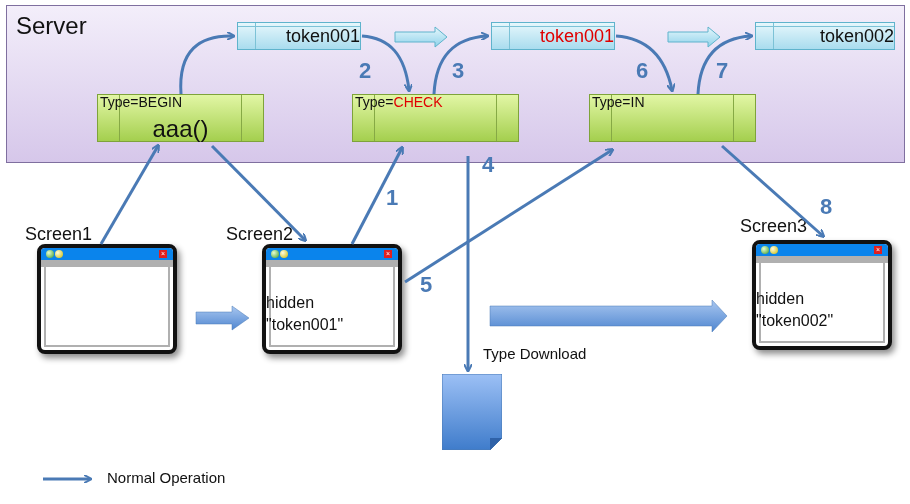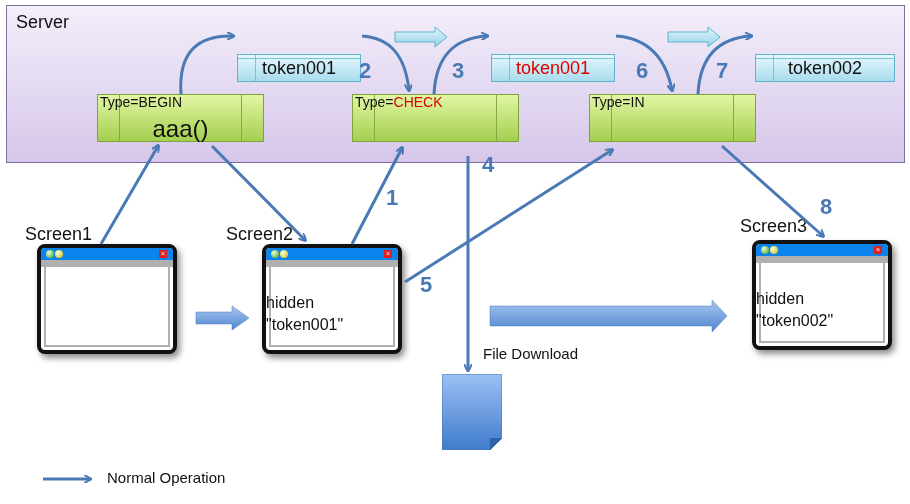--- a/index.html
+++ b/index.html
@@ -1,21 +1,21 @@
 <!DOCTYPE html>
 <html><head>
 <meta charset="utf-8">
 <style>
   html, body { margin:0; padding:0; background:#ffffff; }
   body { width:910px; height:504px; position:relative; overflow:hidden; font-family:"Liberation Sans", "DejaVu Sans", sans-serif; }
   .server { position:absolute; left:6px; top:5px; width:899px; height:158px; border:1px solid #7f6f9f;
             background:linear-gradient(#f3eefa, #d6c7ea); box-sizing:border-box; }
-  .server-label { position:absolute; left:16px; top:12px; font-size:18px; color:#111; }
+  .server-label { position:absolute; left:16px; top:12px; font-size:24px; color:#111; }
   .token { position:absolute; height:28px; border:1px solid #5fb3cc; box-sizing:border-box;
-           background:linear-gradient(#e6f7fc, #a9dcee); font-size:18px; color:#111; text-align:center; line-height:27px;margin-top:32px; }
+           background:linear-gradient(#e6f7fc, #a9dcee); font-size:18px; color:#111; text-align:right; line-height:27px; }
   .token::before { content:""; position:absolute; left:17px; top:0; bottom:0; border-left:1px solid #7cc2d6; }
   .token::after { content:""; position:absolute; left:0; right:0; top:3px; border-top:1px solid #7cc2d6; }
   .token span { position:relative; z-index:1; }
   .func { position:absolute; width:167px; height:48px; border:1px solid #7ea33a; box-sizing:border-box;
           background:linear-gradient(#e2f6a5, #a4cf4e); }
   .func .v1 { position:absolute; left:21px; top:0; bottom:0; border-left:1px solid #86a945; }
   .func .v2 { position:absolute; right:21px; top:0; bottom:0; border-left:1px solid #86a945; }
   .func .type { position:absolute; left:2px; top:-1px; font-size:14px; color:#111; }
   .func .type .red { color:#e00000; }
   .func .name { position:absolute; left:0; right:0; top:20px; text-align:center; font-size:24px; color:#111; }
@@ -102,21 +102,21 @@
 
 <div class="num" style="left:386px;top:185px;">1</div>
 <div class="num" style="left:359px;top:58px;">2</div>
 <div class="num" style="left:452px;top:58px;">3</div>
 <div class="num" style="left:482px;top:152px;">4</div>
 <div class="num" style="left:420px;top:272px;">5</div>
 <div class="num" style="left:636px;top:58px;">6</div>
 <div class="num" style="left:716px;top:58px;">7</div>
 <div class="num" style="left:820px;top:194px;">8</div>
 
-<div class="label" style="left:483px;top:345px;font-size:15px;">File Download</div>
+<div class="label" style="left:483px;top:345px;font-size:15px;">Type Download</div>
 <svg class="file" viewBox="0 0 60 76">
   <defs>
       <linearGradient id="fg" x1="0" y1="0" x2="0" y2="1">
         <stop offset="0" stop-color="#9cc0f5"></stop>
         <stop offset="1" stop-color="#3f7ccb"></stop>
       </linearGradient>
     </defs>
   <path d="M0 0 H60 V64 L48 76 H0 Z" fill="url(#fg)" stroke="#4a7ab5" stroke-width="1"></path>
   <path d="M48 76 V64 H60" fill="#2f62a8"></path>
 </svg>

